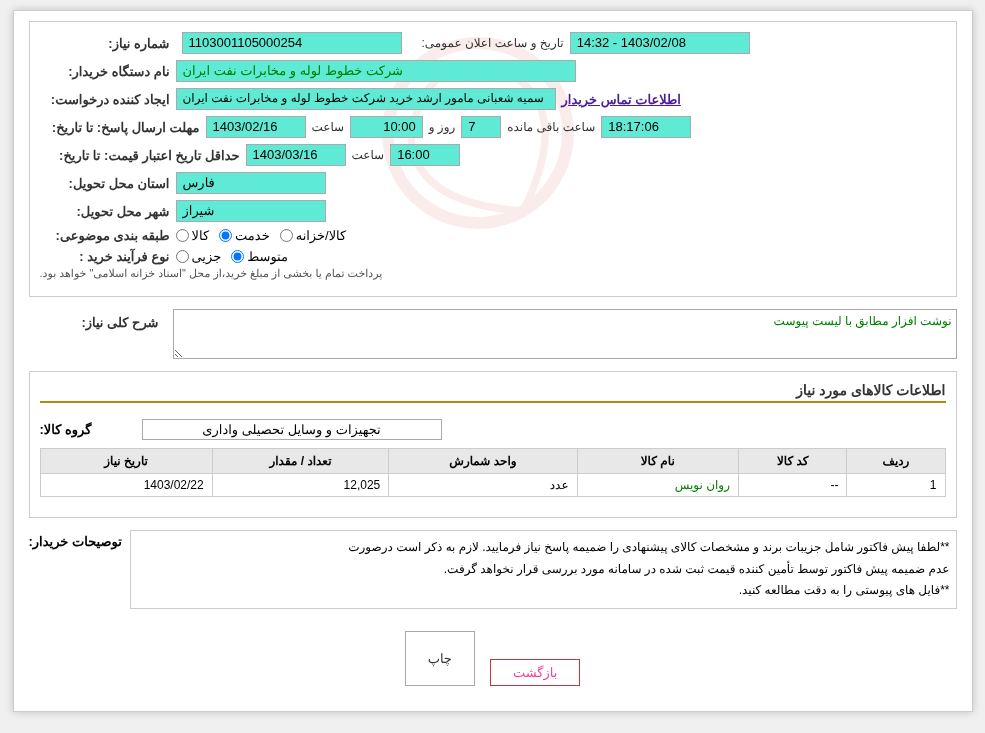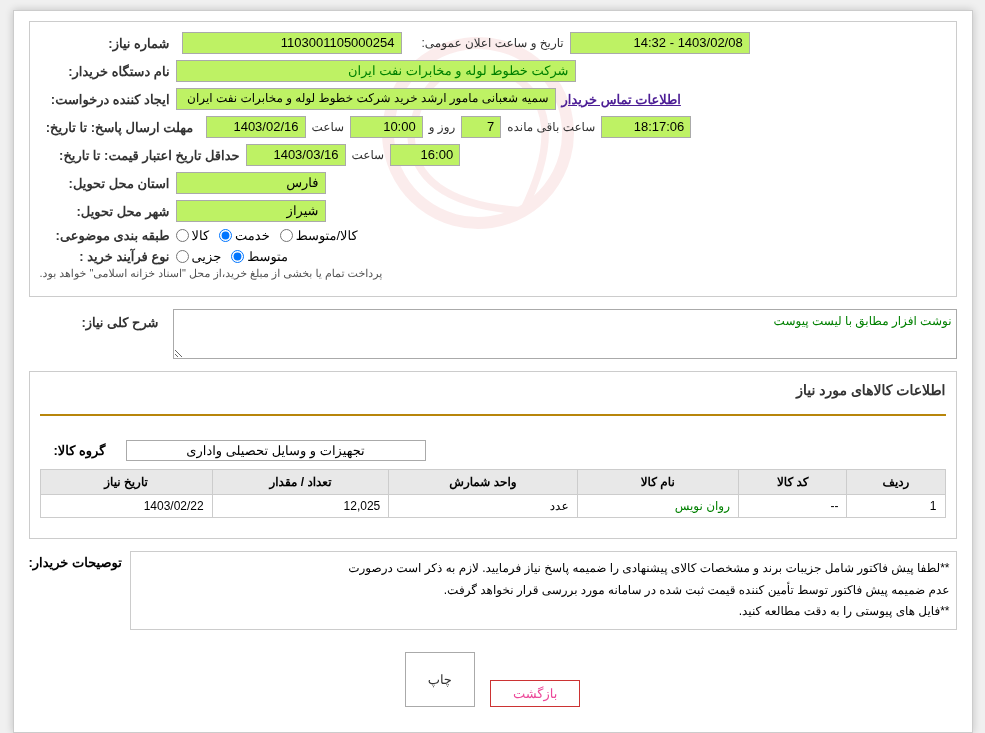--- a/index.html
+++ b/index.html
@@ -46,25 +46,25 @@
     .label {
       font-weight: bold;
       color: #333;
       white-space: nowrap;
       margin-right: 6px;
       min-width: 130px;
       text-align: right;
     }
     .value-box {
       border: 1px solid #aaa;
-      background: #bef264;
+      background: #5eead4;
       padding: 2px 6px;
       min-height: 22px;
       min-width: 80px;
-      text-align: right;
+      text-align: left;
     }
     .value-box.wide { min-width: 220px; }
     .value-box.green-text { color: #008000; }
     .blue-link { color: #4c1d95; text-decoration: underline; cursor: pointer; font-weight: bold; }
     .inline-group {
       display: flex;
       align-items: center;
       gap: 6px;
       flex-wrap: nowrap;
     }
@@ -96,35 +96,35 @@
     .goods-section {
       border: 1px solid #ccc;
       padding: 10px;
       margin-bottom: 12px;
       background: #fff;
     }
     .goods-title {
       font-size: 14px;
       font-weight: bold;
       color: #333;
-      margin-bottom: 24px;
+      margin-bottom: 16px;
       border-bottom: 2px solid #b8860b;
-      padding-bottom: 16px;
+      padding-bottom: 3px;
     }
     .category-row {
       display: flex;
       align-items: center;
       margin-bottom: 8px;
       justify-content: flex-end;
     }
     .category-label {
       font-weight: bold;
       min-width: 80px;
-      text-align: center;
-      margin-right: 6px;
+      text-align: left;
+      margin-right: 22px;
     }
     .category-value {
       border: 1px solid #aaa;
       padding: 2px 8px;
       min-width: 300px;
       text-align: center;
     }
     table {
       width: 100%;
       border-collapse: collapse;
@@ -256,21 +256,21 @@
         <div class="row">
           <div class="remaining-time-box">
             <div class="value-box" style="min-width:90px;">18:17:06</div>
             <span class="small-label">ساعت باقی مانده</span>
             <div class="value-box" style="min-width:40px;">7</div>
             <span class="small-label">روز و</span>
             <div class="value-box" style="min-width:70px;padding-left:32px;">10:00</div>
             <span class="small-label">ساعت</span>
             <div class="value-box" style="min-width:100px;">1403/02/16</div>
           </div>
-          <span class="label" style="min-width:160px;text-align:center;">مهلت ارسال پاسخ: تا تاریخ:</span>
+          <span class="label" style="min-width:160px;">مهلت ارسال پاسخ: تا تاریخ:</span>
         </div>
 
         <div class="row">
           <div class="inline-group">
             <div class="value-box" style="min-width:70px;">16:00</div>
             <span class="small-label">ساعت</span>
             <div class="value-box" style="min-width:100px;">1403/03/16</div>
           </div>
           <span class="label" style="min-width:200px;">حداقل تاریخ اعتبار قیمت: تا تاریخ:</span>
         </div>
@@ -281,21 +281,21 @@
         </div>
 
         <div class="row">
           <div class="value-box" style="min-width:150px;">شیراز</div>
           <span class="label">شهر محل تحویل:</span>
         </div>
 
         <div class="row">
           <div class="radio-group">
             <div class="radio-item">
-              <span>کالا/متوسط</span>
+              <span>کالا/خزانه</span>
               <input type="radio" name="category" style="">
             </div>
             <div class="radio-item">
               <span>خدمت</span>
               <input type="radio" name="category" checked="" style="">
             </div>
             <div class="radio-item">
               <span>کالا</span>
               <input type="radio" name="category" style="">
             </div>

